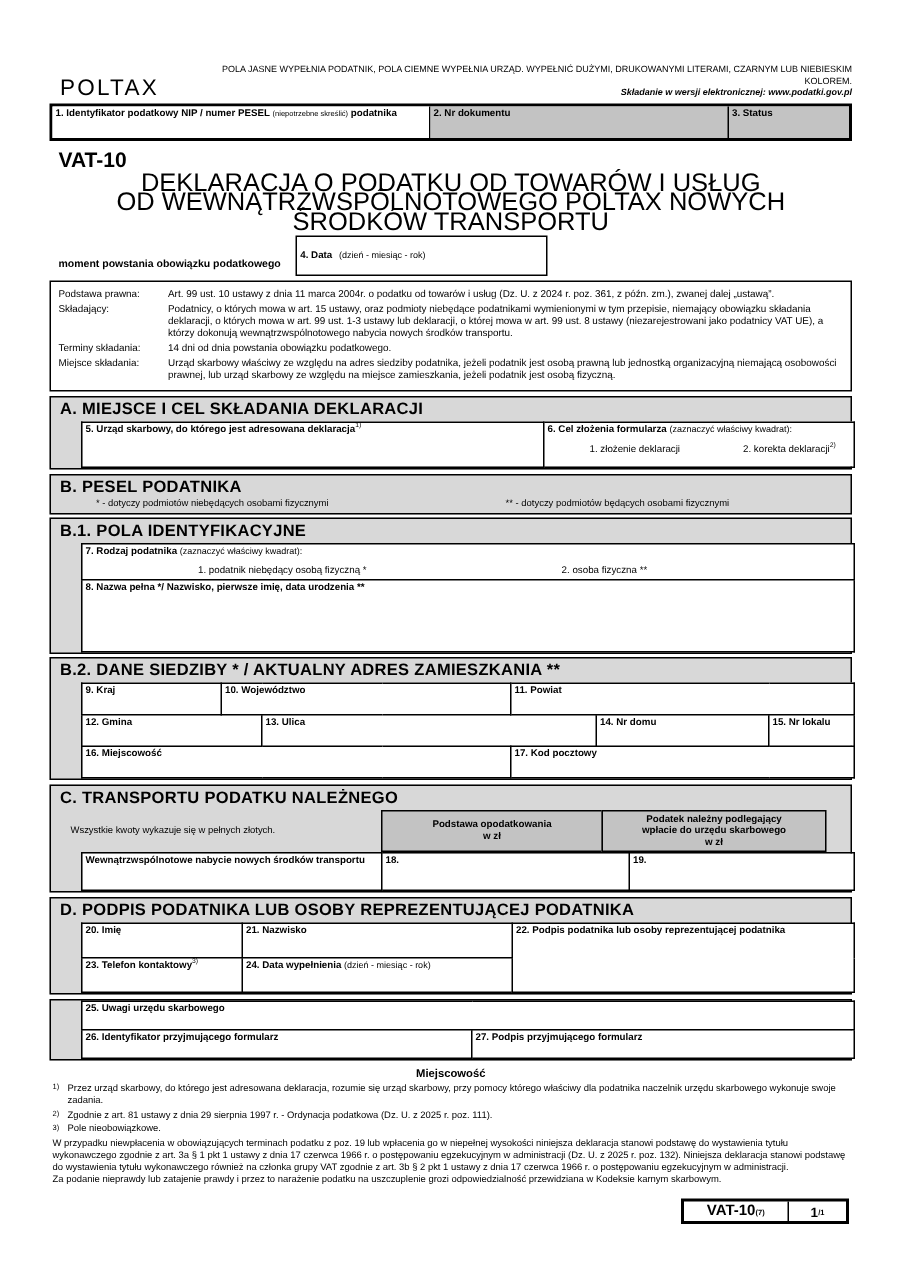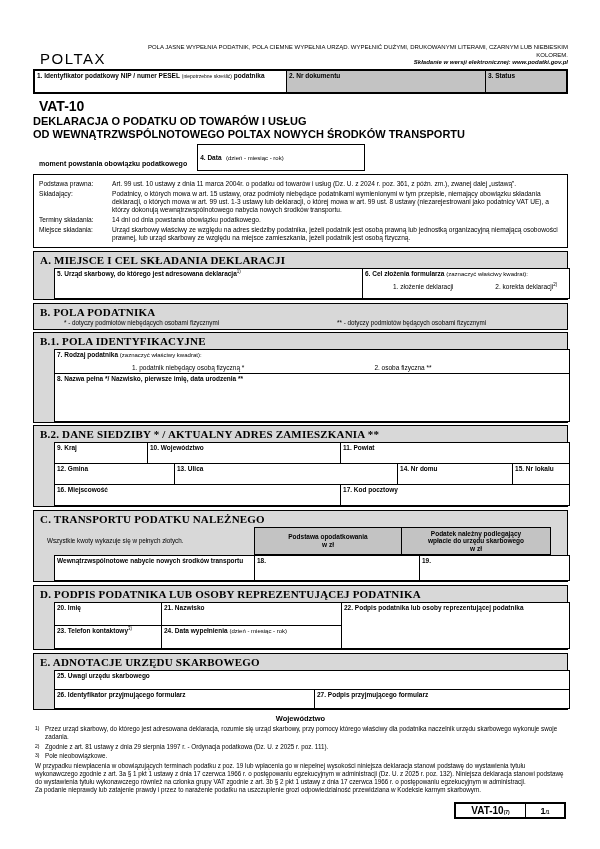--- a/index.html
+++ b/index.html
@@ -21,35 +21,35 @@
   .id-row{display:flex;border:2px solid #000;height:25px;margin-top:2px;background:#fff;}
   .id-row .cell{padding:1px 2px;font-size:6.5px;line-height:8px;}
   .id-row .c1{width:252px;border-right:1.5px solid #000;background:#fff;}
   .id-row .c2{width:199px;border-right:1.5px solid #000;background:var(--dark-cell-bg);}
   .id-row .c3{flex:1;background:var(--dark-cell-bg);}
   .lbl{font-weight:bold;font-size:6.5px;}
   .n{font-weight:normal;font-size:6px;}
   .tiny{font-size:5px;}
 
   .vat10{font-weight:bold;font-size:14px;margin:4px 0 1px 6px;}
-  .title{ text-align:left;font-weight:bold;font-size:11px;line-height:13px;}
+  .title{ text-align:center;font-weight:normal;font-size:17px;line-height:13px;}
   .moment-row{display:flex;align-items:flex-end;margin:3px 0 0 6px;}
   .moment-label{font-weight:bold;font-size:7px;padding-bottom:4px;}
   .date-box{border:1.5px solid #000;width:168px;height:27px;margin-left:10px;padding:1px 2px;background:#fff;}
 
   
   .legal-box{border:1px solid #000;margin-top:3px;padding:3px 4px 3px 5px;background:#fff;}
   .legal-row{display:flex;font-size:6.6px;line-height:8px;margin:2px 0;}
   .legal-label{flex:0 0 70px;}
   .legal-text{flex:1;padding-left:3px;}
 
   
   .section{border:1.2px solid #000;background:var(--section-bg);margin-top:3px;}
   .tight{margin-top:2px;}
-  .sec-h{font-weight:bold;font-size:11px;line-height:13px;padding:2px 0 1px 6px;letter-spacing:.2px;font-family:Liberation Serif, serif;}
+  .sec-h{font-weight:bold;font-size:11px;line-height:13px;padding:2px 0 1px 6px;letter-spacing:.2px;}
   .fields{margin-left:20px;}
   table.ftab{border-collapse:collapse;width:515px;table-layout:fixed;}
   table.ftab td{border:1px solid #000;background:#fff;vertical-align:top;padding:1px 2px;font-size:6.5px;line-height:8px;}
   td.darkcell{background:var(--dark-cell-bg);}
   td.graycell{background:var(--section-bg);}
 
   .opts{display:flex;margin-top:5px;font-size:6.5px;}
   .opt{font-weight:normal;}
   .o6a{margin-left:28px;}
   .o6b{margin-left:42px;}
@@ -170,21 +170,21 @@
                 <span class="opt o6b"><span>2. korekta deklaracji</span><sup>2)</sup></span>
               </div>
             </td>
           </tr>
         </tbody>
           </table>
       </div>
     </div>
 
     <div class="section">
-      <div class="sec-h" style="padding-bottom:0;">B. POLA PODATNIKA</div>
+      <div class="sec-h" style="padding-bottom:0;">B. PESEL PODATNIKA</div>
       <div class="bnotes">
         <span class="bn1">* - dotyczy podmiotów niebędących osobami fizycznymi</span>
         <span class="bn2">** - dotyczy podmiotów będących osobami fizycznymi</span>
       </div>
     </div>
 
     <div class="section tight">
       <div class="sec-h">B.1. POLA IDENTYFIKACYJNE</div>
       <div class="fields">
         <table class="ftab">
@@ -304,41 +304,40 @@
               <span class="lbl">24. Data wypełnienia</span>
               <span class="n">(dzień - miesiąc - rok)</span>
             </td>
           </tr>
         </tbody>
           </table>
       </div>
     </div>
 
     <div class="section">
-      <div class="sec-h">E. ADNOTACJE URZĘDU SKARBOWEGO</div>
       <div class="fields">
         <table class="ftab">
           <colgroup>
               <col style="width:260px">
               <col style="width:255px">
             </colgroup>
           <tbody>
               <tr>
             <td class="h19 darkcell" colspan="2"><span class="lbl">25. Uwagi urzędu skarbowego</span></td>
           </tr>
           <tr>
             <td class="h19 darkcell"><span class="lbl">26. Identyfikator przyjmującego formularz</span></td>
             <td class="h19 darkcell"><span class="lbl">27. Podpis przyjmującego formularz</span></td>
           </tr>
         </tbody>
           </table>
       </div>
     </div>
 
-    <div class="expl-title">Województwo</div>
+    <div class="expl-title">Miejscowość</div>
     <div class="expl-item">
       <span class="expl-sup">1)</span>
       <span class="expl-text">Przez urząd skarbowy, do którego jest adresowana deklaracja, rozumie się urząd skarbowy, przy pomocy którego właściwy dla podatnika naczelnik urzędu skarbowego wykonuje swoje zadania.</span>
     </div>
     <div class="expl-item">
       <span class="expl-sup">2)</span>
       <span class="expl-text">Zgodnie z art. 81 ustawy z dnia 29 sierpnia 1997 r. - Ordynacja podatkowa (Dz. U. z 2025 r. poz. 111).</span>
     </div>
     <div class="expl-item">
       <span class="expl-sup">3)</span>

